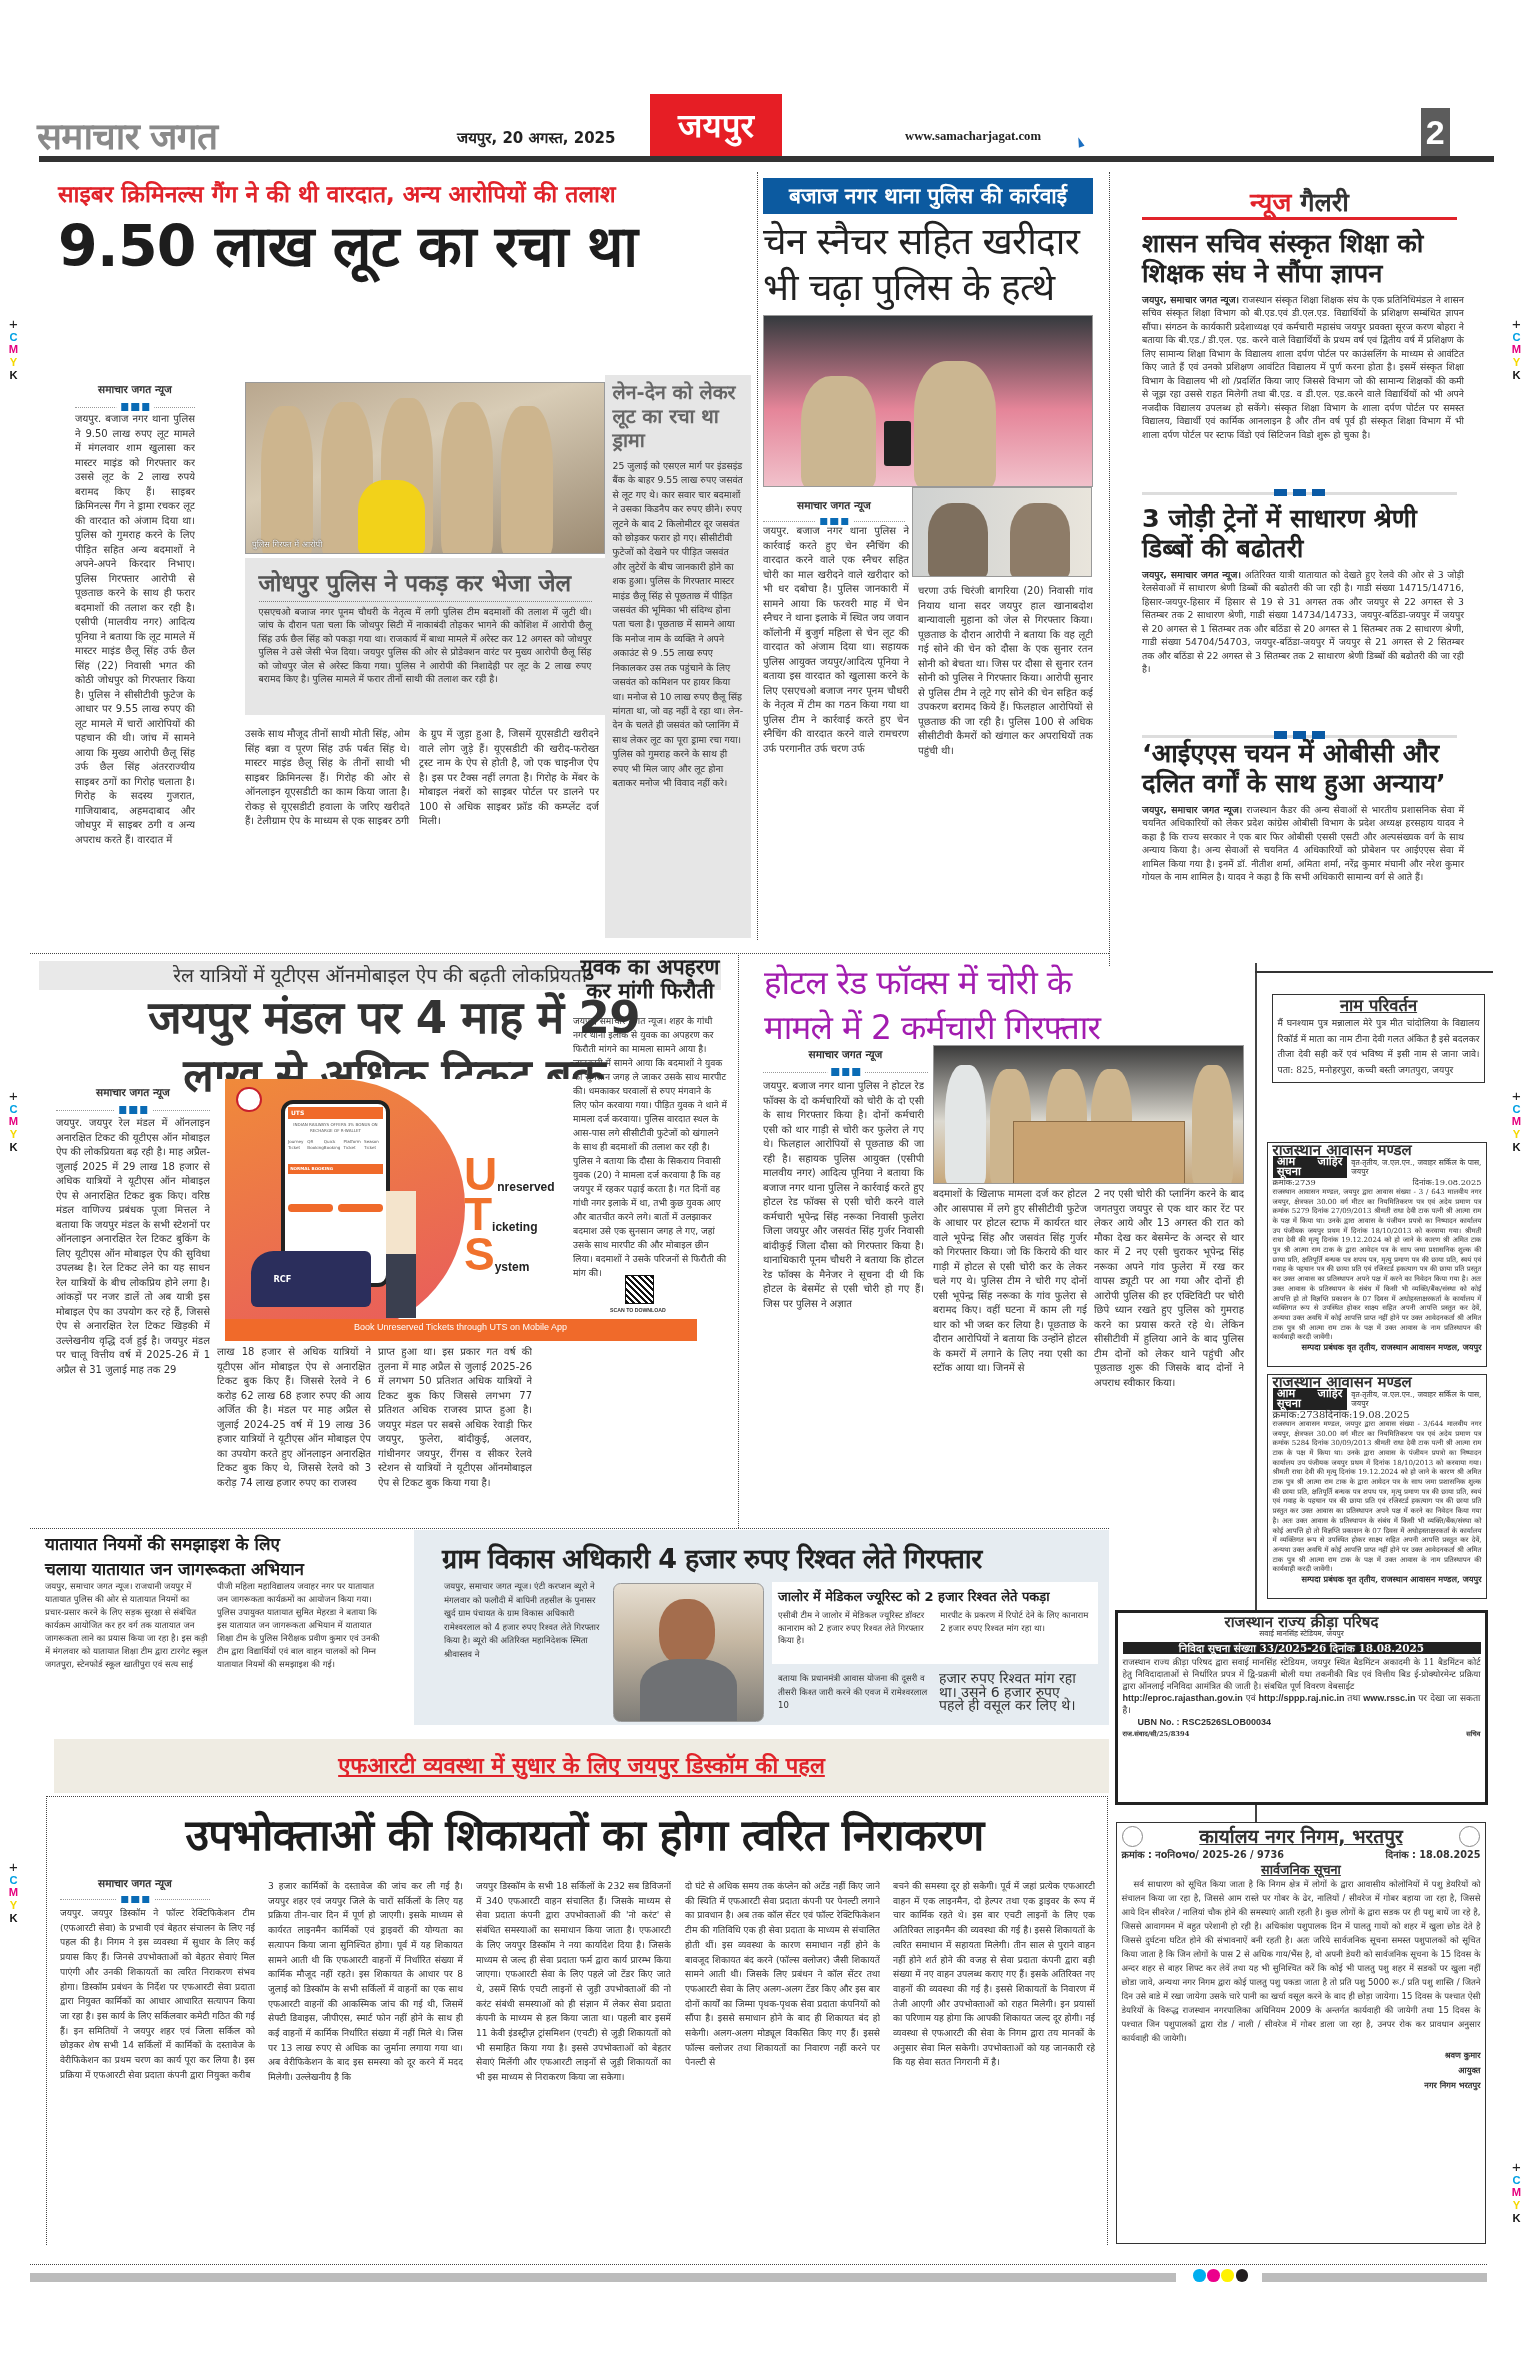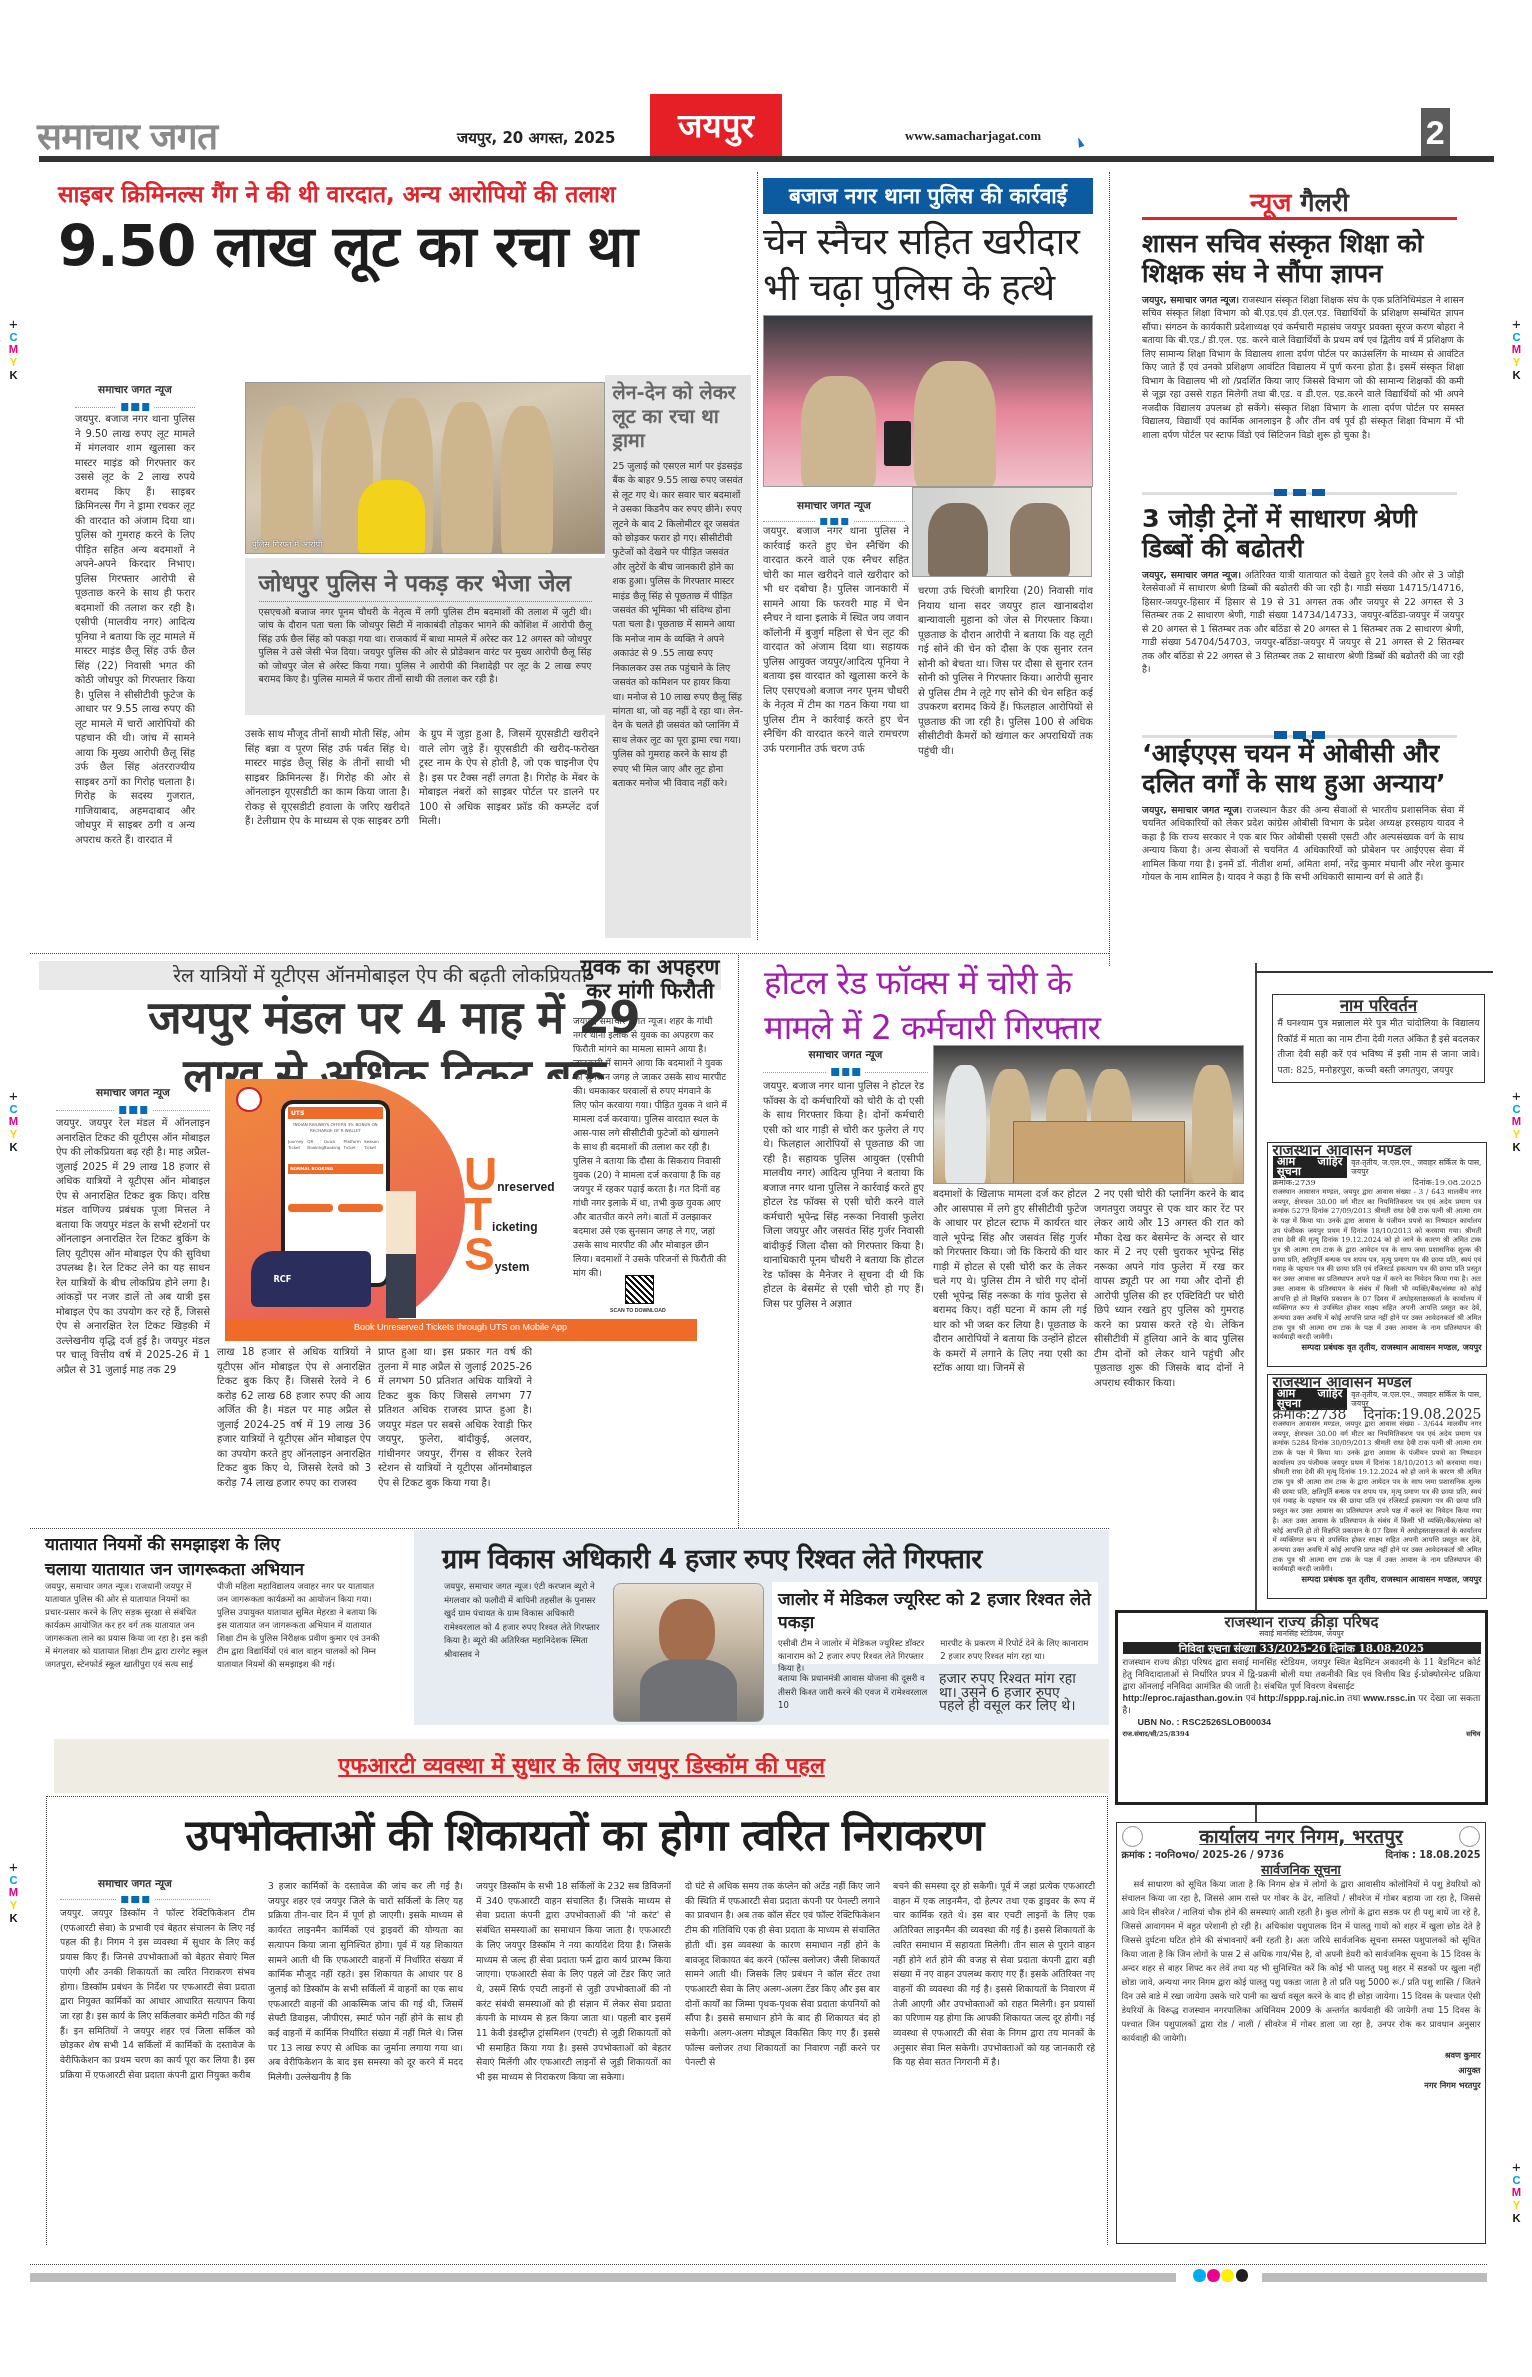--- a/index.html
+++ b/index.html
@@ -319,21 +319,21 @@
   <div>राजस्थान आवासन मण्डल, जयपुर द्वारा आवास संख्या - 3 / 643 मालवीय नगर जयपुर, क्षेत्रफल 30.00 वर्ग मीटर का नियमितिकरण पत्र एवं अदेय प्रमाण पत्र क्रमांक 5279 दिनांक 27/09/2013 श्रीमती राधा देवी टाक पत्नी श्री आत्मा राम के पक्ष में किया था। उनके द्वारा आवास के पंजीयन प्रपत्रो का निष्पादन कार्यालय उप पंजीयक जयपुर प्रथम में दिनांक 18/10/2013 को करवाया गया। श्रीमती राधा देवी की मृत्यु दिनांक 19.12.2024 को हो जाने के कारण श्री अमित टाक पुत्र श्री आत्मा राम टाक के द्वारा आवेदन पत्र के साथ जमा प्रशासनिक शुल्क की छाया प्रति, क्षतिपूर्ति बन्धक पत्र शपथ पत्र, मृत्यु प्रमाण पत्र की छाया प्रति, स्वयं एवं गवाह के पहचान पत्र की छाया प्रति एवं रजिस्टर्ड हकत्याग पत्र की छाया प्रति प्रस्तुत कर उक्त आवास का प्रतिस्थापन अपने पक्ष में करने का निवेदन किया गया है। अतः उक्त आवास के प्रतिस्थापन के संबंध में किसी भी व्यक्ति/बैंक/संस्था को कोई आपत्ति हो तो विज्ञप्ति प्रकाशन के 07 दिवस में अधोहस्ताक्षरकर्ता के कार्यालय में व्यक्तिगत रूप से उपस्थित होकर साक्ष्य सहित अपनी आपत्ति प्रस्तुत कर देवें, अन्यथा उक्त अवधि में कोई आपत्ति प्राप्त नहीं होने पर उक्त आवेदनकर्ता श्री अमित टाक पुत्र श्री आत्मा राम टाक के पक्ष में उक्त आवास के नाम प्रतिस्थापन की कार्यवाही करदी जावेंगी।</div>
   <div style="text-align:right; font-weight:bold; font-size:8.2px;">सम्पदा प्रबंधक वृत तृतीय, राजस्थान आवासन मण्डल, जयपुर</div>
 </div>
 
 <div class="col notice" style="left:1267px; top:1374px; width:220px; height:225px; overflow:hidden; font-size:7px; line-height:9.7px;">
   <div class="rhb-title">राजस्थान आवासन मण्डल</div>
   <div style="display:flex; gap:4.5px; align-items:center;">
     <span class="rhb-badge">आम जाहिर सूचना</span>
     <span style="font-size:7.5px; line-height:9px;">वृत-तृतीय, ज.एल.एन., जवाहर सर्किल के पास, जयपुर</span>
   </div>
-  <div style="display:flex; justify-content:space-between; font-size:14px;">
+  <div style="display:flex; font-size:10px;">
       <span>क्रमांक:2738</span>
       <span>दिनांक:19.08.2025</span>
     </div>
   <div>राजस्थान आवासन मण्डल, जयपुर द्वारा आवास संख्या - 3/644 मालवीय नगर जयपुर, क्षेत्रफल 30.00 वर्ग मीटर का नियमितिकरण पत्र एवं अदेय प्रमाण पत्र क्रमांक 5284 दिनांक 30/09/2013 श्रीमती राधा देवी टाक पत्नी श्री आत्मा राम टाक के पक्ष में किया था। उनके द्वारा आवास के पंजीयन प्रपत्रो का निष्पादन कार्यालय उप पंजीयक जयपुर प्रथम में दिनांक 18/10/2013 को करवाया गया। श्रीमती राधा देवी की मृत्यु दिनांक 19.12.2024 को हो जाने के कारण श्री अमित टाक पुत्र श्री आत्मा राम टाक के द्वारा आवेदन पत्र के साथ जमा प्रशासनिक शुल्क की छाया प्रति, क्षतिपूर्ति बन्धक पत्र शपथ पत्र, मृत्यु प्रमाण पत्र की छाया प्रति, स्वयं एवं गवाह के पहचान पत्र की छाया प्रति एवं रजिस्टर्ड हकत्याग पत्र की छाया प्रति प्रस्तुत कर उक्त आवास का प्रतिस्थापन अपने पक्ष में करने का निवेदन किया गया है। अतः उक्त आवास के प्रतिस्थापन के संबंध में किसी भी व्यक्ति/बैंक/संस्था को कोई आपत्ति हो तो विज्ञप्ति प्रकाशन के 07 दिवस में अधोहस्ताक्षरकर्ता के कार्यालय में व्यक्तिगत रूप से उपस्थित होकर साक्ष्य सहित अपनी आपत्ति प्रस्तुत कर देवें, अन्यथा उक्त अवधि में कोई आपत्ति प्राप्त नहीं होने पर उक्त आवेदनकर्ता श्री अमित टाक पुत्र श्री आत्मा राम टाक के पक्ष में उक्त आवास के नाम प्रतिस्थापन की कार्यवाही करदी जावेंगी।</div>
   <div style="text-align:right; font-weight:bold; font-size:8.2px;">सम्पदा प्रबंधक वृत तृतीय, राजस्थान आवासन मण्डल, जयपुर</div>
 </div>
 
 <div class="col notice" style="left:1115px; top:1610px; width:373px; height:195px; border:3px solid #222; font-size:8.6px; line-height:12px;">
   <div style="text-align:center; font-size:15px; font-weight:bold;">राजस्थान राज्य क्रीड़ा परिषद</div>
   <div style="text-align:center; font-size:7.5px;">सवाई मानसिंह स्टेडियम, जयपुर</div>
@@ -383,21 +383,21 @@
 <div class="col body-s" style="left:217px; top:1580px; width:165px; text-align:left; font-size:8.5px; line-height:13px; height:112px; overflow:hidden;">पीजी महिला महाविद्यालय जवाहर नगर पर यातायात जन जागरूकता कार्यक्रमों का आयोजन किया गया। पुलिस उपायुक्त यातायात सुमित मेहरडा ने बताया कि इस यातायात जन जागरूकता अभियान में यातायात शिक्षा टीम के पुलिस निरीक्षक प्रवीण कुमार एवं उनकी टीम द्वारा विद्यार्थियों एवं बाल वाहन चालकों को निम्न यातायात नियमों की समझाइश की गई।</div>
 
 <div class="col lightblue" style="left:414px; top:1530px; width:695px; height:195px;"></div>
 <div class="abs" style="left:442px; top:1539px; width:659px; font-size:27px; font-weight:bold; color:#222; letter-spacing:-0.7px;">ग्राम विकास अधिकारी 4 हजार रुपए रिश्वत लेते गिरफ्तार</div>
 <div class="col body-s" style="left:444px; top:1580px; width:161px; text-align:left; font-size:8.5px; line-height:13.5px; height:135px; overflow:hidden;">जयपुर, समाचार जगत न्यूज। एंटी करप्शन ब्यूरो ने मंगलवार को फलौदी में बापिनी तहसील के पुनासर खुर्द ग्राम पंचायत के ग्राम विकास अधिकारी रामेश्वरलाल को 4 हजार रुपए रिश्वत लेते गिरफ्तार किया है। ब्यूरो की अतिरिक्त महानिदेशक स्मिता श्रीवास्तव ने</div>
 <div class="col photo" style="left:613px; top:1583px; width:151px; height:139px; border-radius:7.5px; background:linear-gradient(180deg,#e7dfd2 0%,#c7b9a4 40%,#7f7d78 100%);">
   <div style="position:absolute; left:45px; top:15px; width:56px; height:67px; border-radius:45%; background:#a46d4d;"></div>
   <div style="position:absolute; left:26px; top:75px; width:97px; height:67px; border-radius:40% 40% 0 0; background:#6f7174;"></div>
 </div>
 <div class="col" style="left:772px; top:1582px; width:326px; height:82px; background:#fff; padding:4.5px 6px;">
-  <div style="font-size:17px; font-weight:bold; color:#222;">जालोर में मेडिकल ज्यूरिस्ट को 2 हजार रिश्वत लेते पकड़ा</div>
+  <div style="font-size:13px; font-weight:bold; color:#222;">जालोर में मेडिकल ज्यूरिस्ट को 2 हजार रिश्वत लेते पकड़ा</div>
   <div style="display:flex; gap:10.5px; margin-top:4.5px;">
     <div class="body-s" style="flex:1; text-align:left; font-size:8.5px; line-height:12.7px;">एसीबी टीम ने जालोर में मेडिकल ज्यूरिस्ट डॉक्टर कानाराम को 2 हजार रुपए रिश्वत लेते गिरफ्तार किया है।</div>
     <div class="body-s" style="flex:1; text-align:left; font-size:8.5px; line-height:12.7px;">मारपीट के प्रकरण में रिपोर्ट देने के लिए कानाराम 2 हजार रुपए रिश्वत मांग रहा था।</div>
   </div>
 </div>
 <div class="col body-s" style="left:778px; top:1672px; width:150px; text-align:left; font-size:8.5px; line-height:13.5px;">बताया कि प्रधानमंत्री आवास योजना की दूसरी व तीसरी किश्त जारी करने की एवज में रामेश्वरलाल 10</div>
 <div class="col body-s" style="left:939px; top:1672px; width:150px; text-align:left; font-size:14px; line-height:13.5px;">हजार रुपए रिश्वत मांग रहा था। उसने 6 हजार रुपए पहले ही वसूल कर लिए थे।</div>
 
 <div class="abs beige" style="left:54px; top:1739px; width:1055px; height:54px; text-align:center; font-size:22px; line-height:54px; color:#e1232a; font-weight:bold;">एफआरटी व्यवस्था में सुधार के लिए जयपुर डिस्कॉम की पहल</div>
 <div class="hdot" style="left:46px; top:1796px; width:1062px;"></div>

